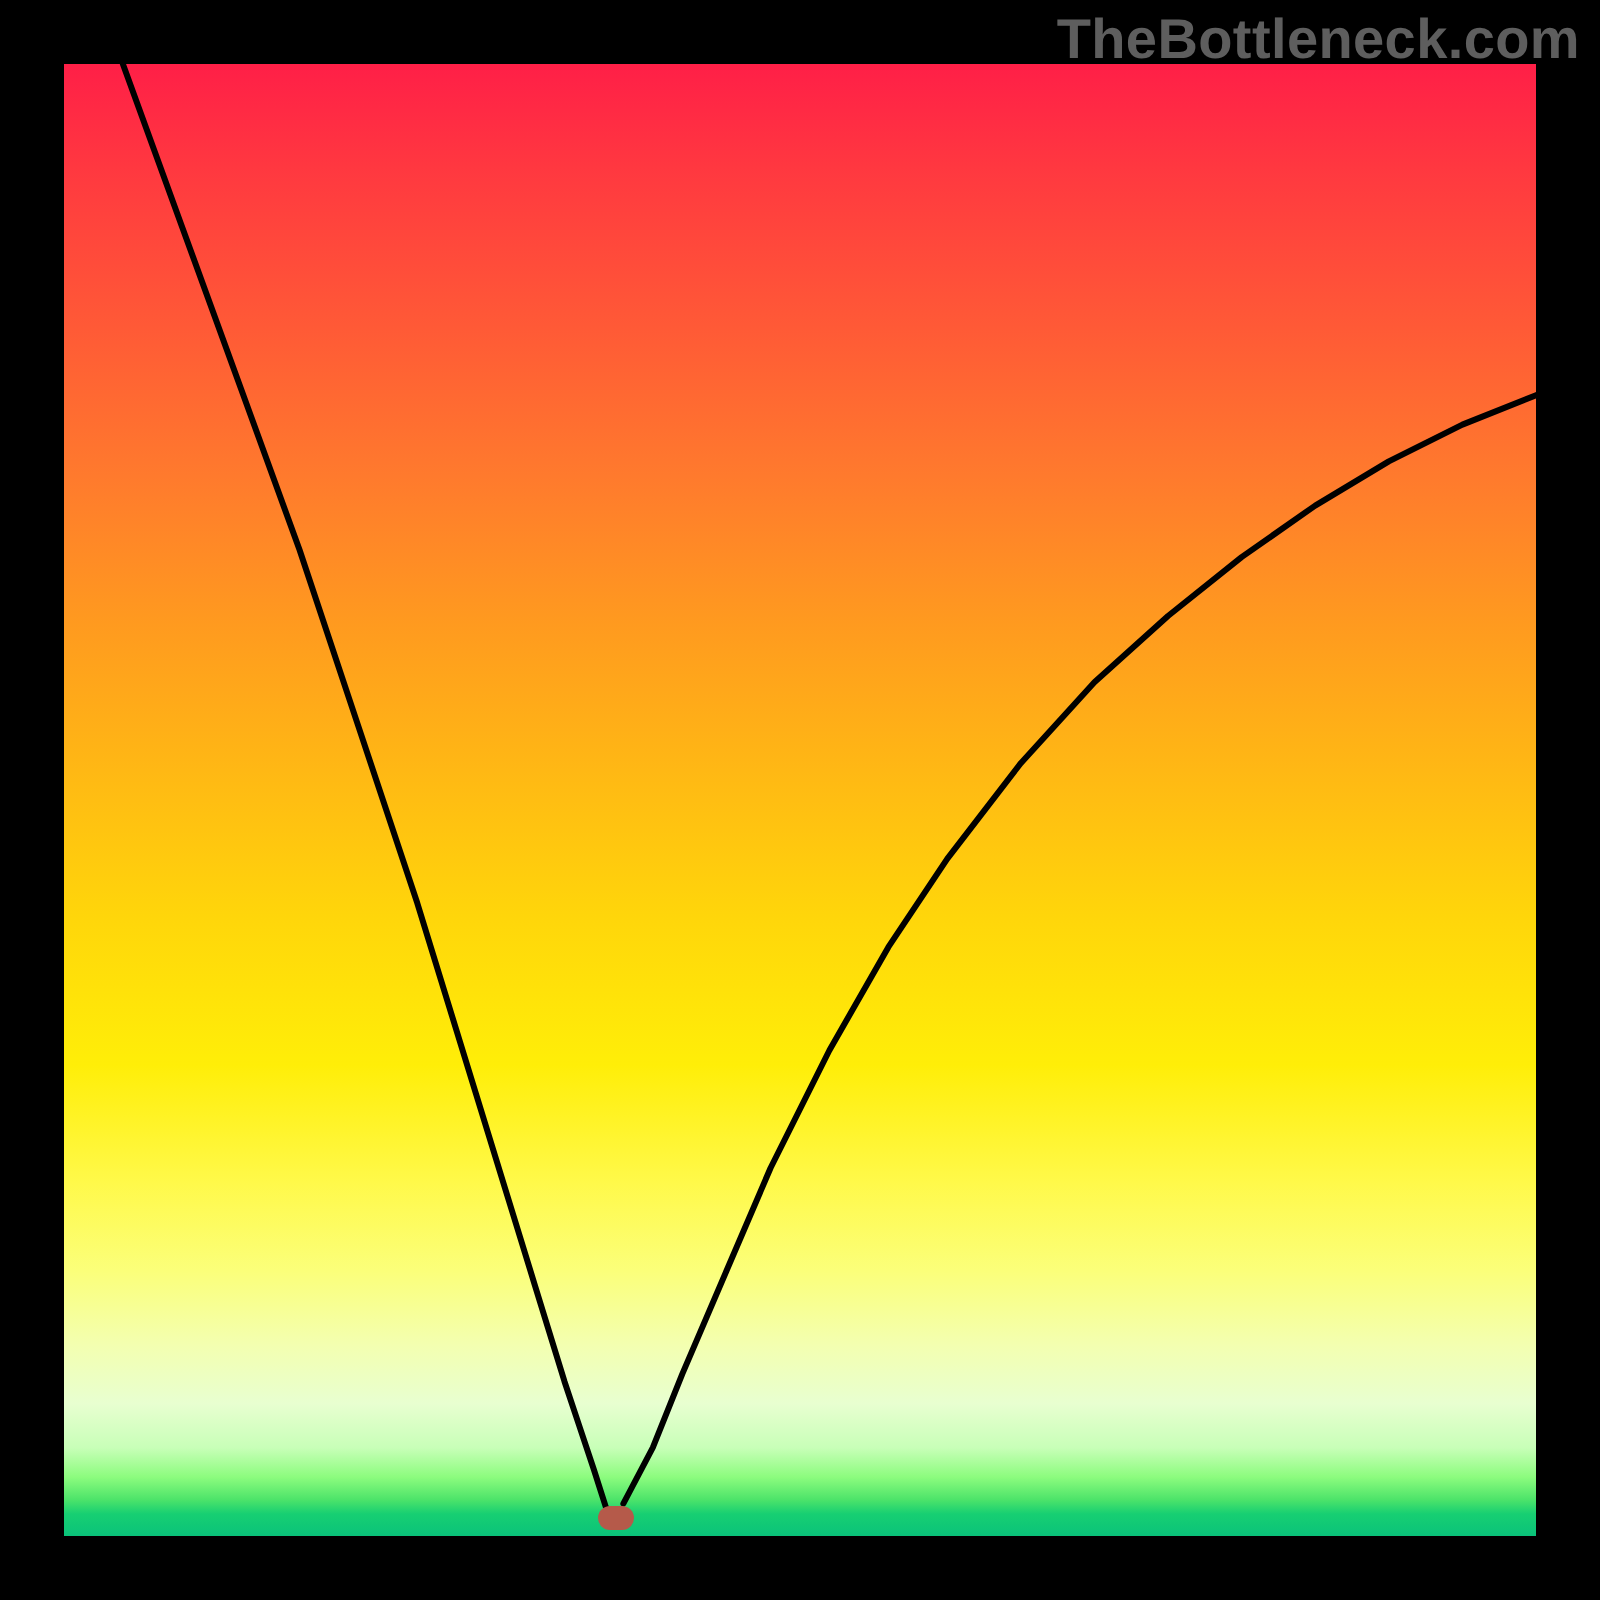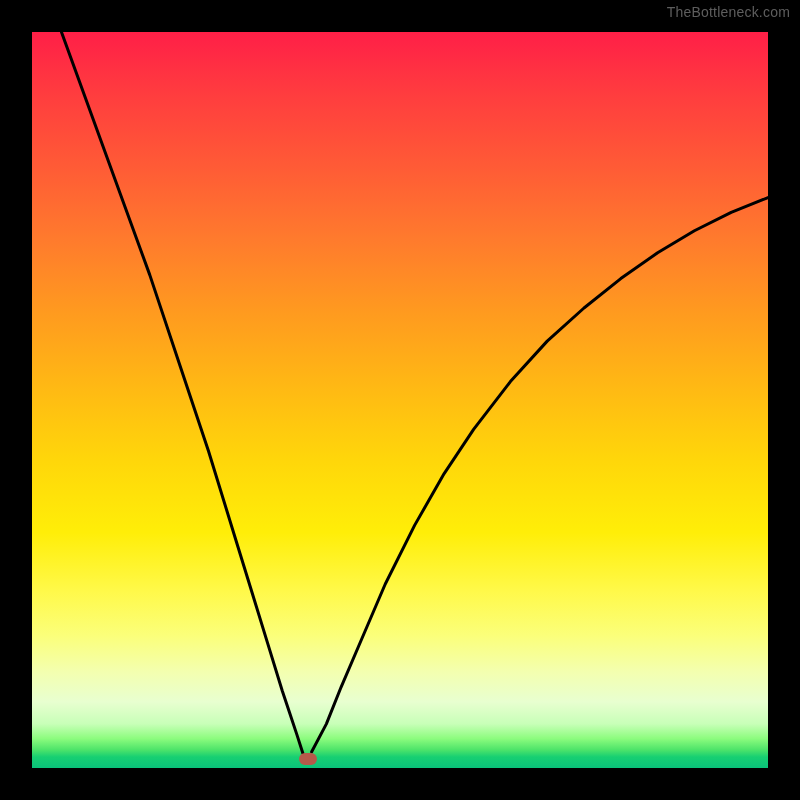--- a/index.html
+++ b/index.html
@@ -47,22 +47,22 @@
       #8cfc7e 96%,
       #4ee46a 97.5%,
       #17cf72 98.5%,
       #0ac27a 100%
     );
   }
   .watermark {
     position: absolute;
     top: 4px;
     right: 10px;
-    font-size: 14px;
-    font-weight: 400;
+    font-size: 28px;
+    font-weight: 700;
     color: #5e5e5e;
     letter-spacing: 0.2px;
     user-select: none;
   }
   svg.curve {
     position: absolute;
     inset: 0;
   }
   .marker {
     position: absolute;

